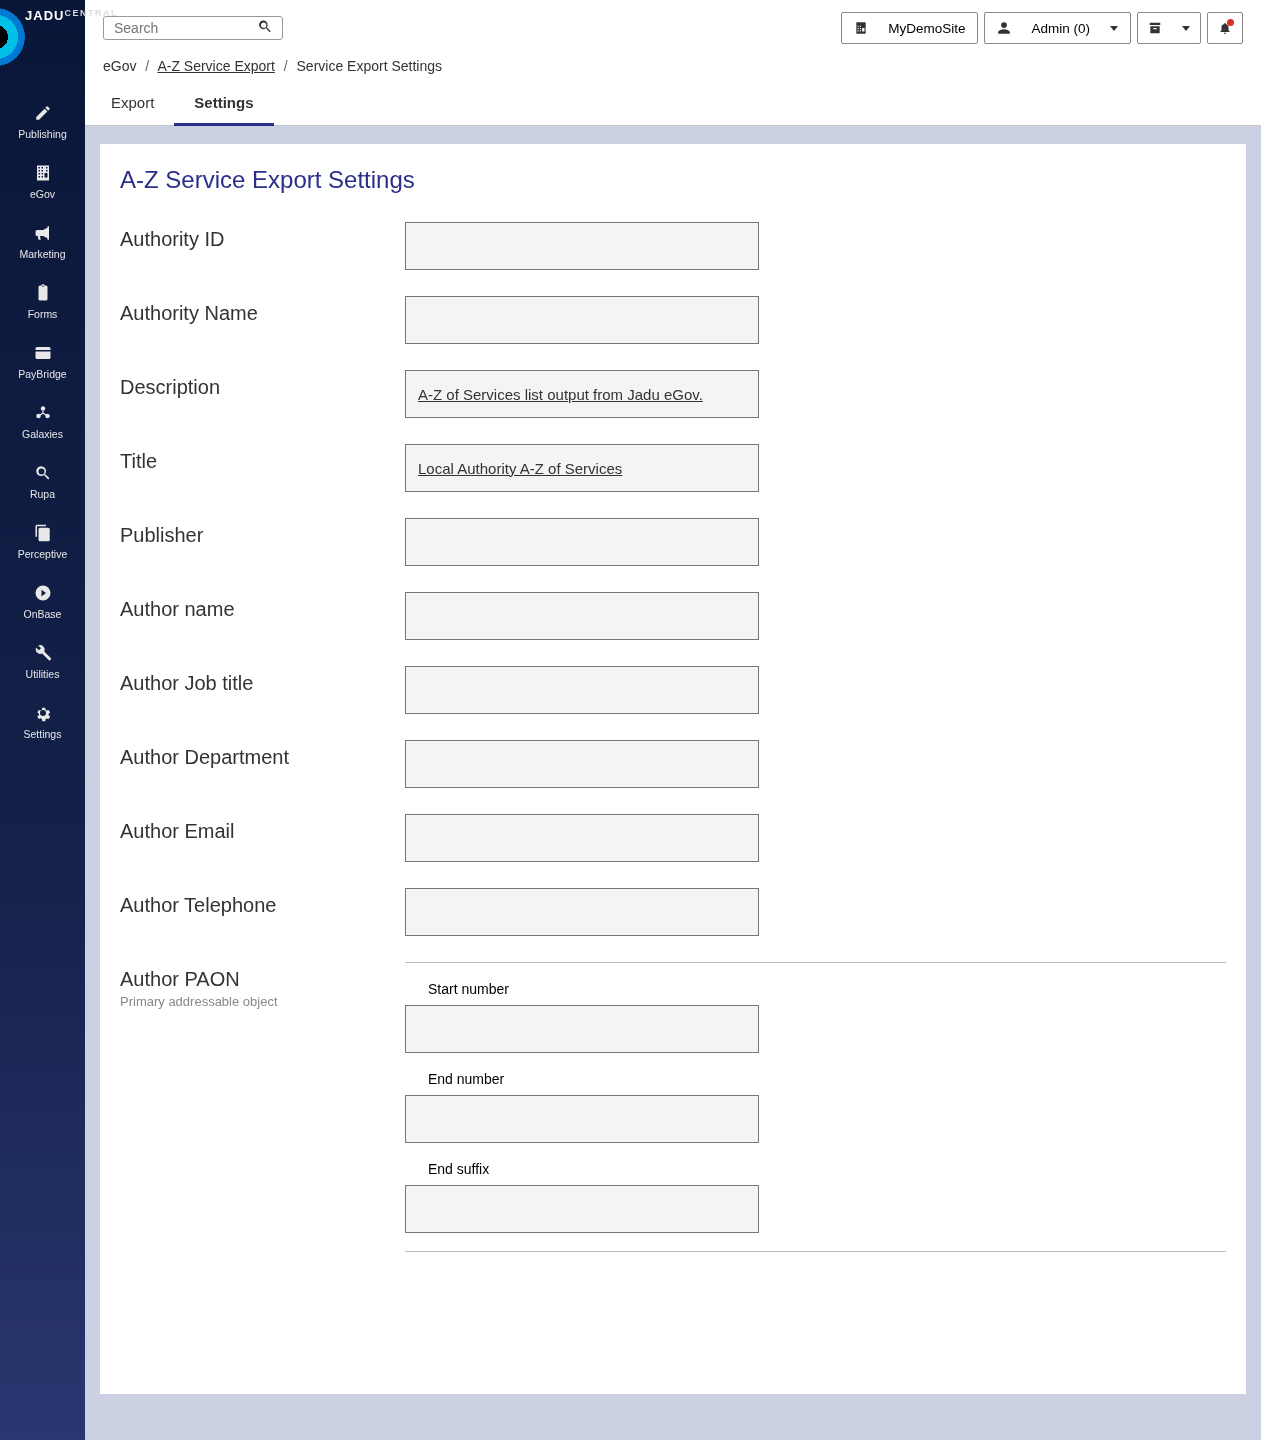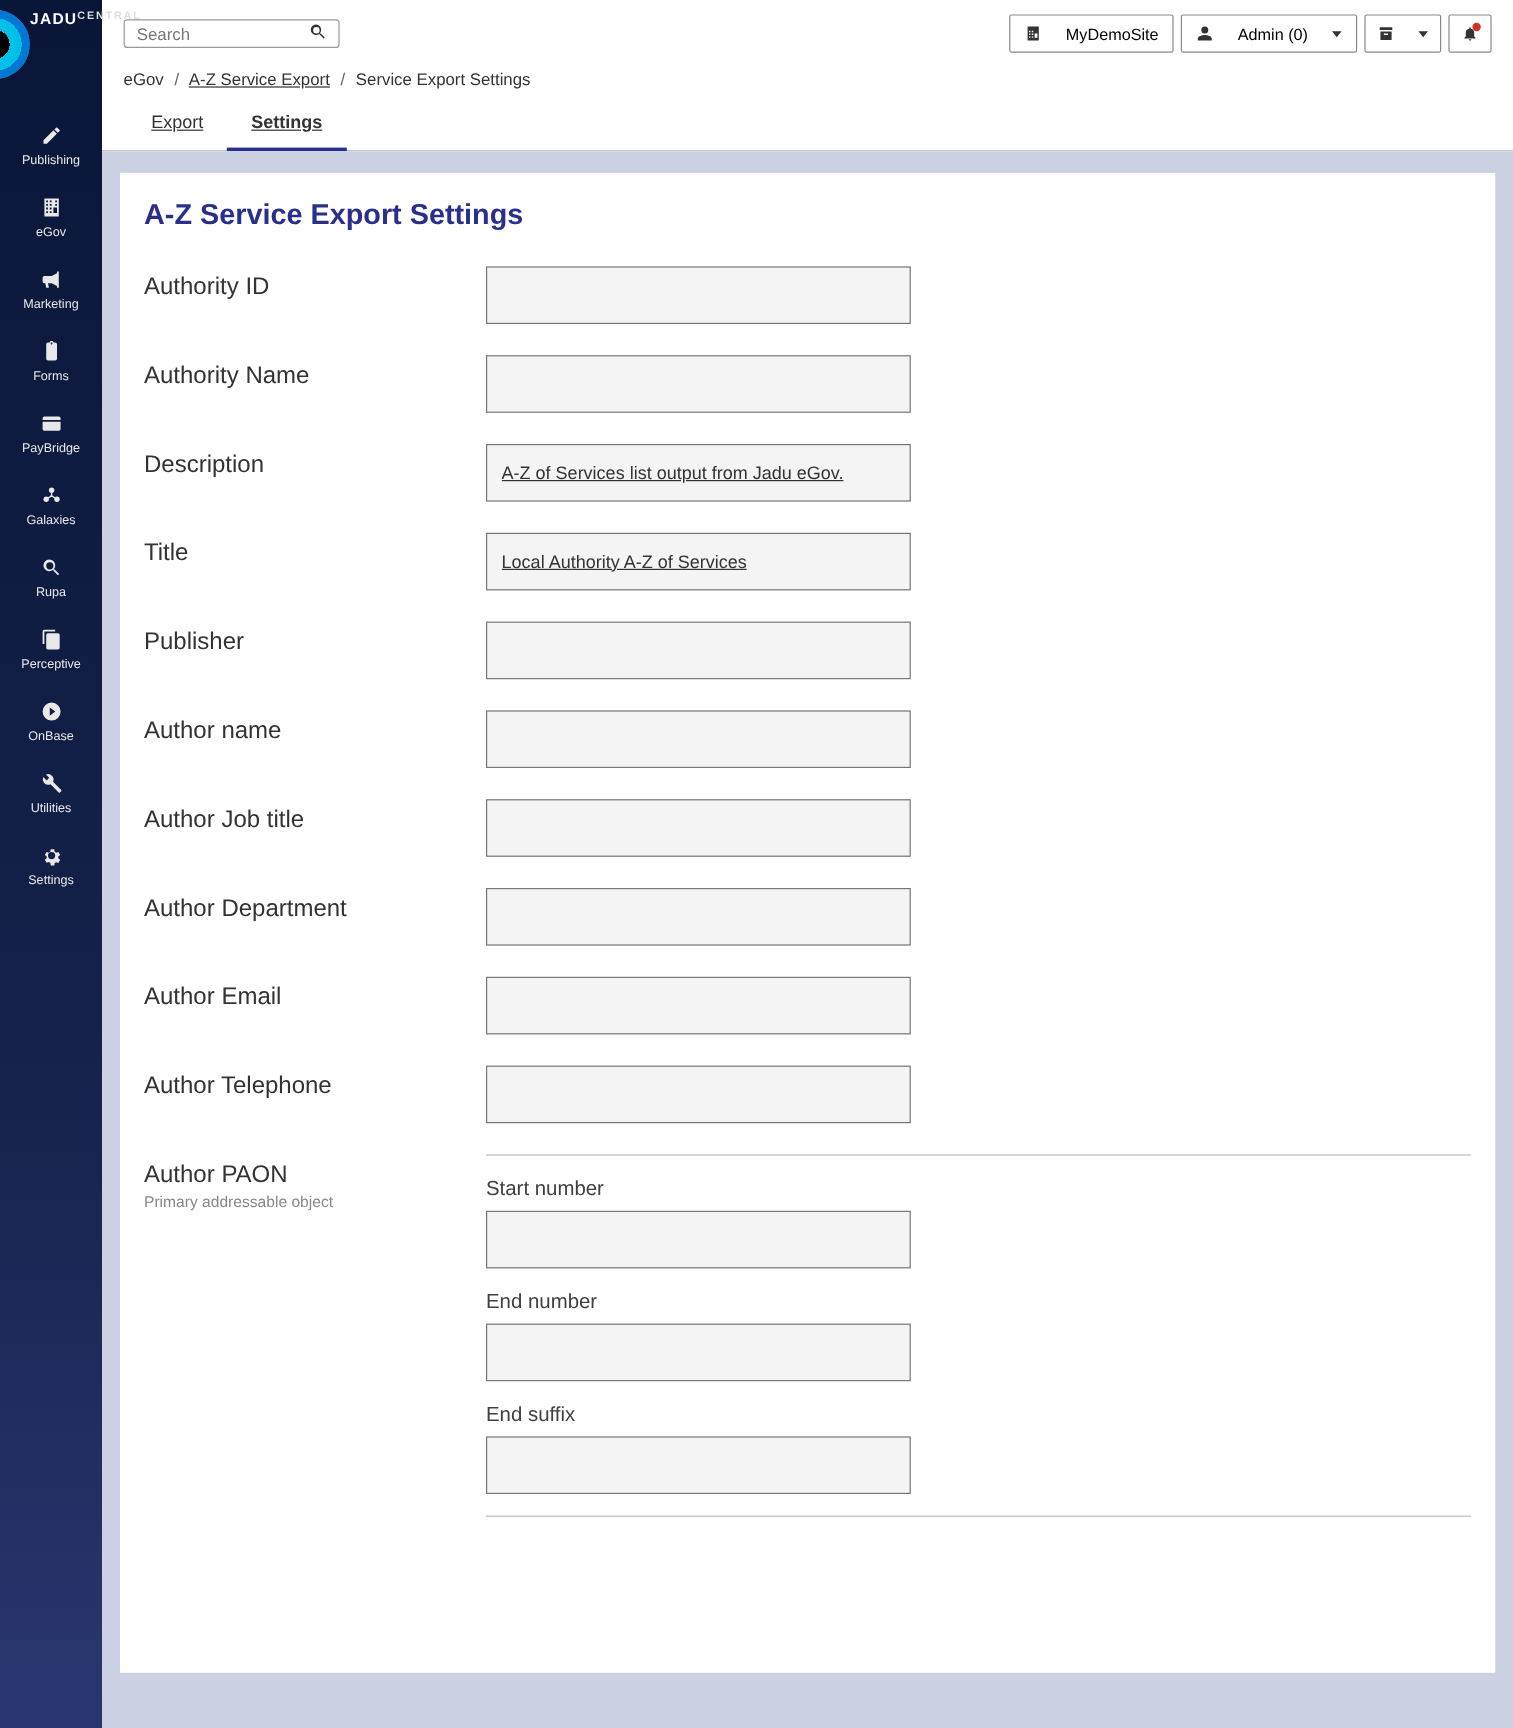--- a/index.html
+++ b/index.html
@@ -32,39 +32,39 @@
   .notif-dot { position: relative; }
   .notif-dot::after { content: ''; position: absolute; top: 6px; right: 8px; width: 7px; height: 7px; background: #d93025; border-radius: 50%; }
   .caret { width: 0; height: 0; border-left: 4px solid transparent; border-right: 4px solid transparent; border-top: 5px solid #333; display: inline-block; }
   
   
   .breadcrumb { padding: 14px 18px 10px; font-size: 14px; color: #333; }
   .breadcrumb a { color: #333; text-decoration: underline; }
   .bc-sep { margin: 0 5px; color: #666; }
   
   
-  .tabs { display: flex; border-bottom: 1px solid #c8c8c8; padding: 0 21px; text-decoration: underline; }
+  .tabs { display: flex; border-bottom: 1px solid #c8c8c8; padding: 0 6px; }
   .tab { padding: 10px 20px 12px; font-size: 15px; color: #333; cursor: pointer; border-bottom: 3px solid transparent; margin-bottom: -1px; }
   .tab.active { font-weight: 600; border-bottom-color: #2a2f8a; }
   
   
   .content-bg { background: #ccd0e3; padding: 18px 15px 0; flex: 1; }
   .panel { background: #fff; padding: 22px 20px 40px; min-height: 1250px; }
-  .page-title { font-size: 24px; font-weight: 700; color: #2a2f8a; margin-bottom: 28px; }
+  .page-title { font-size: 24px; font-weight: 400; color: #2a2f8a; margin-bottom: 28px; }
   
   .form-row { display: flex; margin-bottom: 26px; align-items: flex-start; }
   .form-label-col { width: 285px; padding-top: 6px; flex-shrink: 0; }
   .form-label { font-size: 20px; color: #333; }
   .form-hint { font-size: 13px; color: #888; margin-top: 3px; }
   .form-field-col { flex: 1; }
   .txt { width: 354px; height: 48px; border: 1px solid #777; background: #f4f4f4; padding: 0 12px; font-size: 15px; color: #333; text-decoration: underline; }
   
   .group-sep { border: none; border-top: 1px solid #bbb; margin: 0 0 18px; }
   .sub-row { margin-bottom: 18px; }
-  .sub-label { font-size: 17px; color: #404040; margin-bottom: 8px; display: block; }
+  .sub-label { font-size: 14px; color: #000000; margin-bottom: 8px; display: block; margin-left: 23px; }
 </style>
 </head>
 <body>
 
 <div class="app">
 
   <nav class="sidebar">
     <div class="logo-wrap">
       <div class="ring"></div>
       <div class="logo-text">JADU</div>

